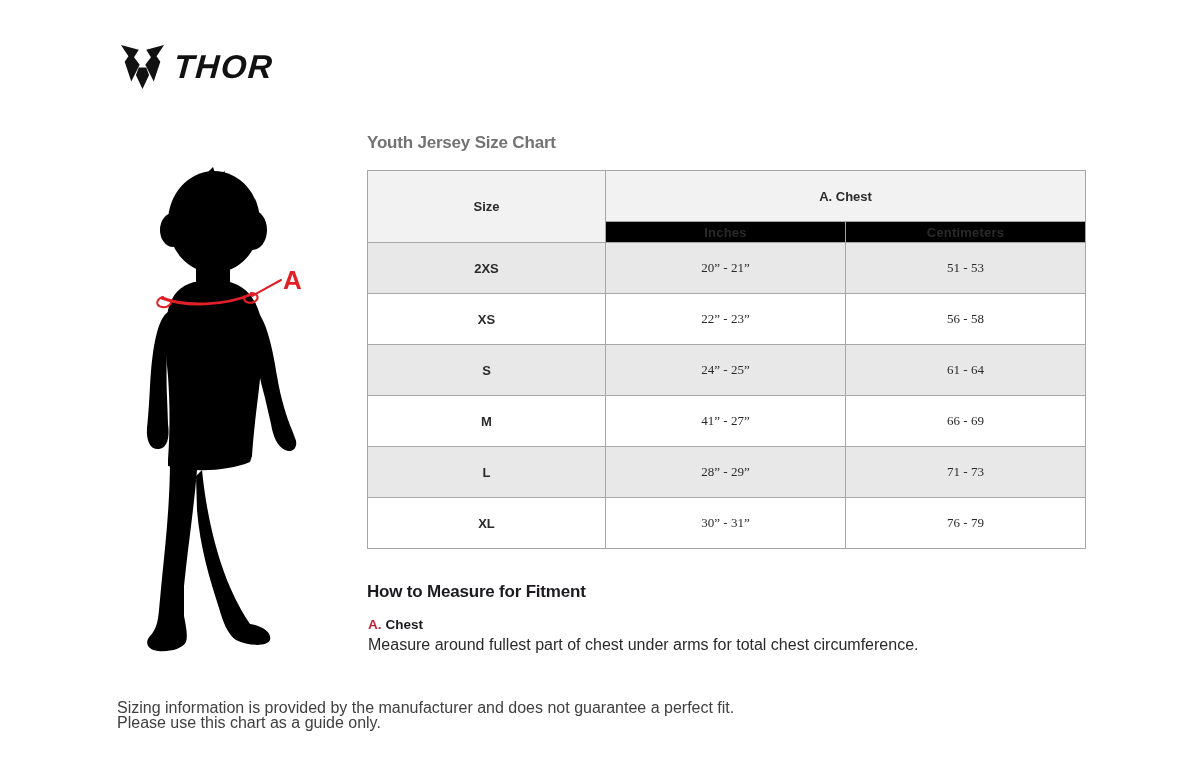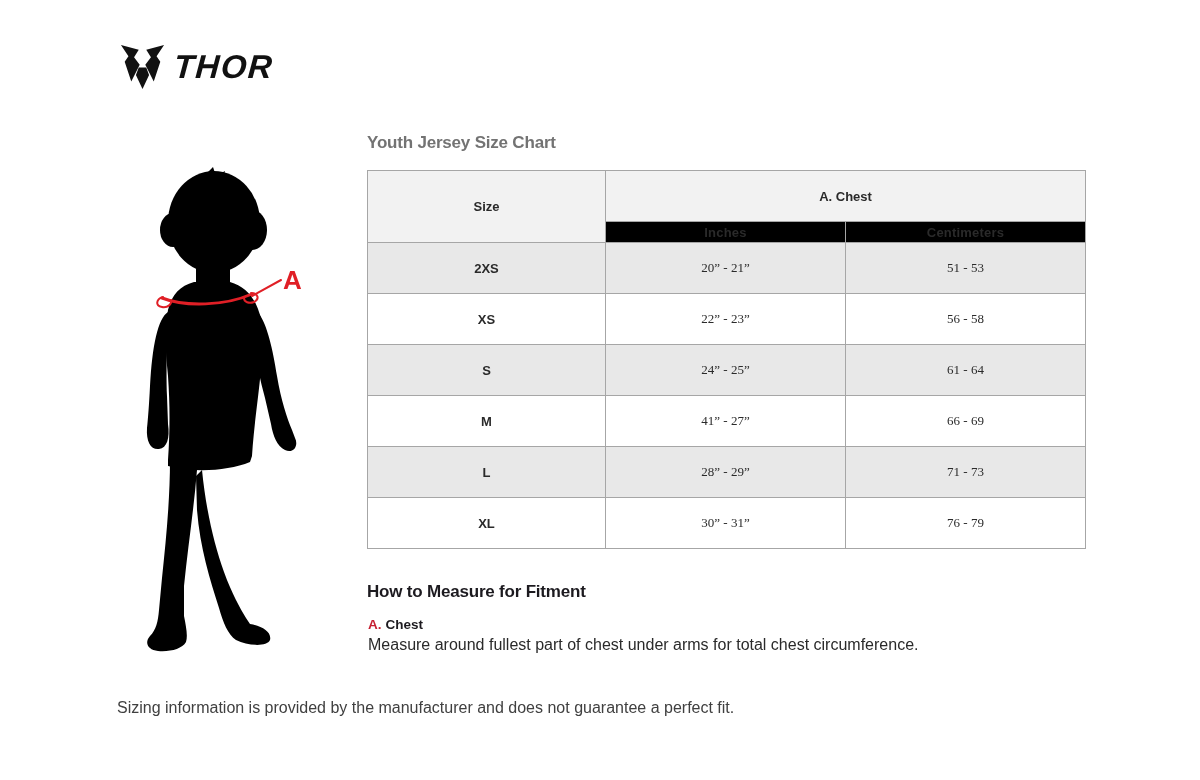--- a/index.html
+++ b/index.html
@@ -145,15 +145,16 @@
   </div>
 
   <div class="measure-heading">How to Measure for Fitment</div>
   <div class="measure-item">
     <span class="prefix">A.</span><span>Chest</span>
   </div>
   <div class="measure-desc">Measure around fullest part of chest under arms for total chest circumference.</div>
 
   <div class="disclaimer">
     <div>Sizing information is provided by the manufacturer and does not guarantee a perfect fit.</div>
+    <div>Please use this chart as a guide only.</div>
   </div>
 
 </div>
 
 </body></html>

